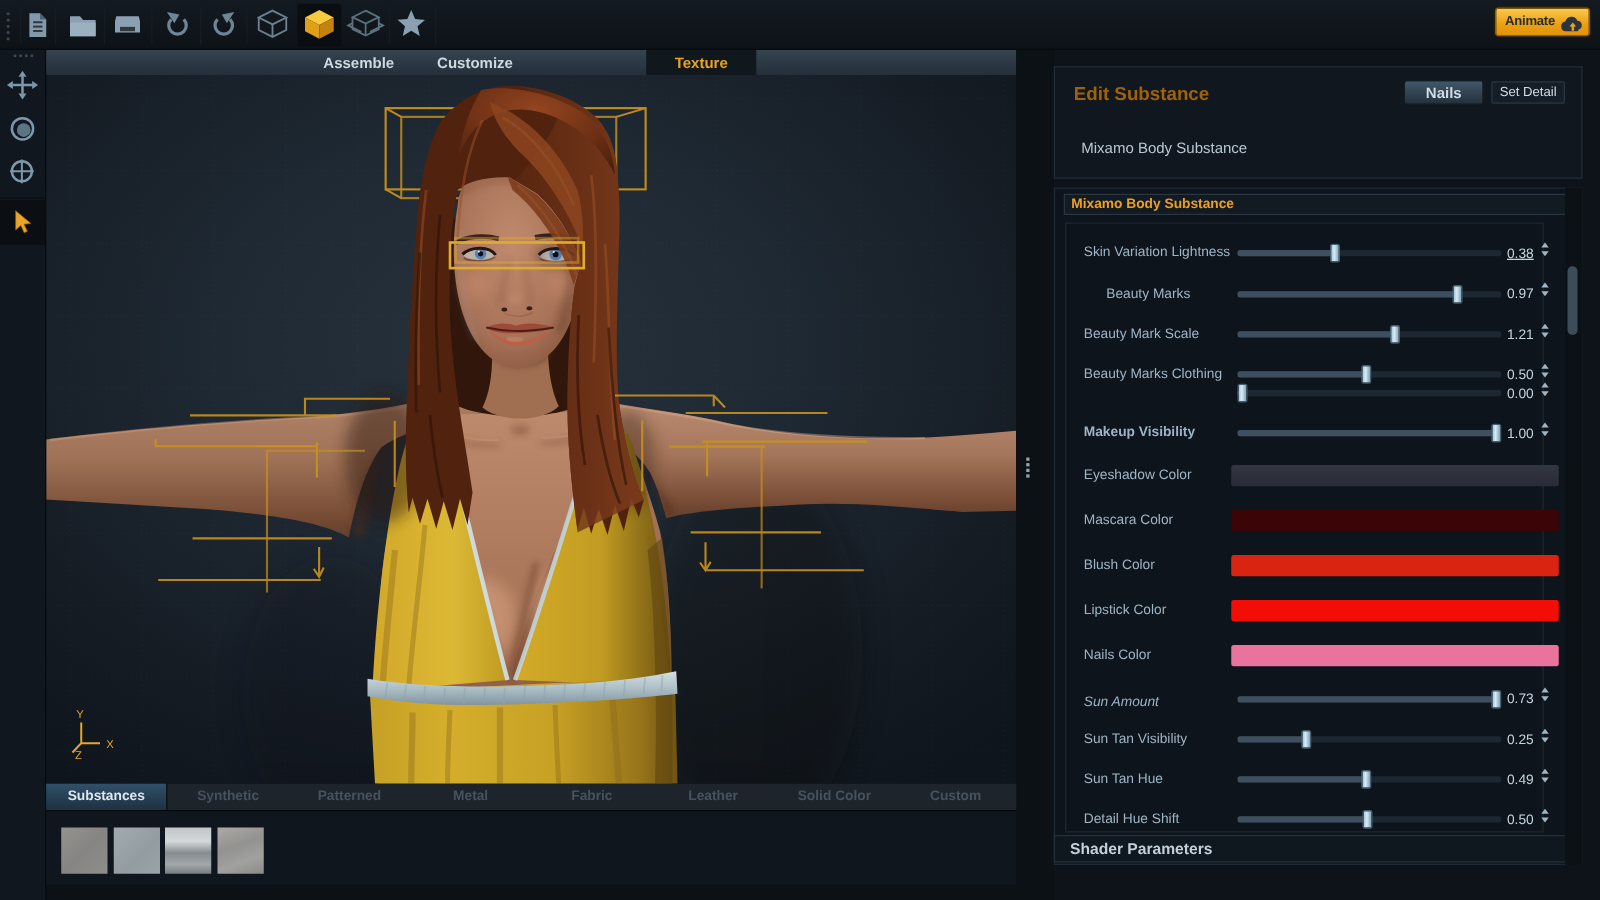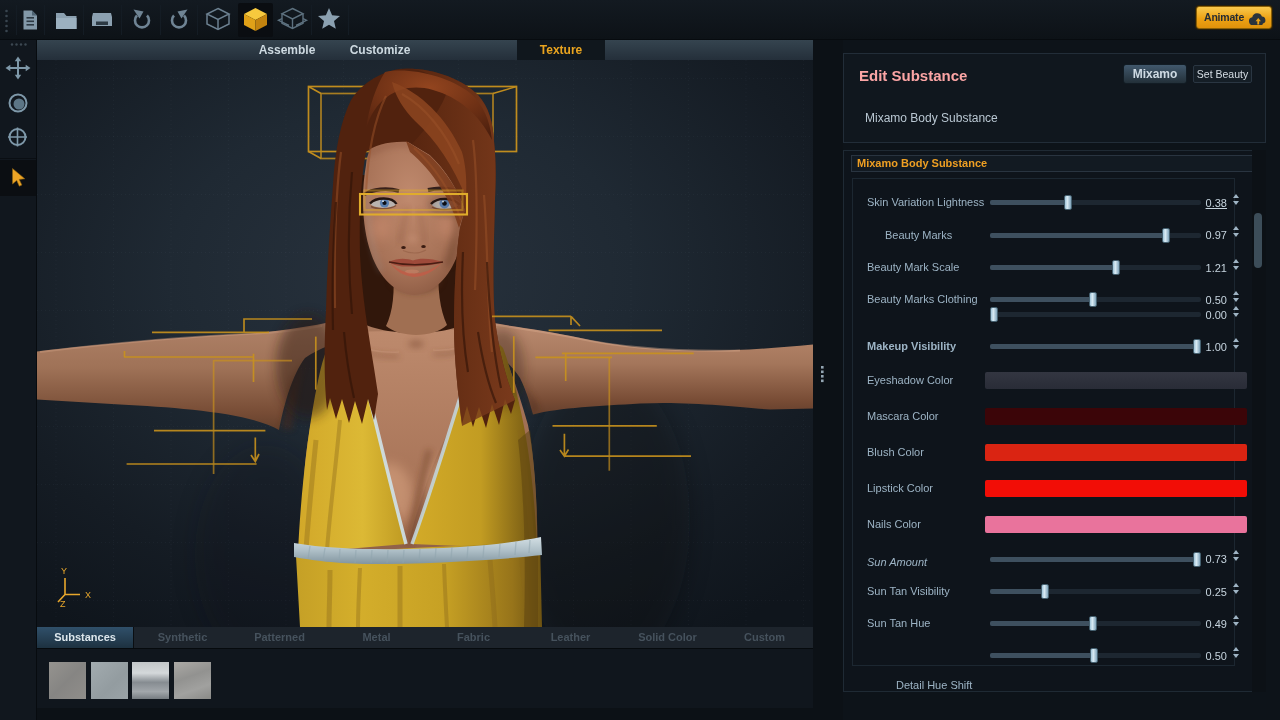--- a/index.html
+++ b/index.html
@@ -14,21 +14,21 @@
 #toolsep { position:absolute; top:118px; left:0; width:36px; height:1px; background:#0a0e13; }
 
 #vtabs { position:absolute; top:40px; left:37px; width:776px; height:20px; background:linear-gradient(#35444f,#242f3a); }
 .vtab { position:absolute; top:0; height:20px; font-size:12px; font-weight:bold; color:#cdd9e0; line-height:20px; text-align:center; }
 #textureTab { position:absolute; top:0; left:480px; width:88px; height:20px; background:#10171d; color:#e9a41f; font-size:12px; font-weight:bold; line-height:20px; text-align:center; }
 
 #gutter { position:absolute; top:40px; left:813px; width:30px; height:680px; background:#0c1116; }
 
 #rpanel { position:absolute; top:40px; left:843px; width:437px; height:680px; background:#0d1319; }
 #editBox { position:absolute; top:13px; left:0px; width:423px; height:90px; background:#10171e; border:1px solid #222d38; }
-#editTitle { position:absolute; top:13px; left:15px; font-size:15px; font-weight:bold; color:#fca5a5; }
+#editTitle { position:absolute; top:13px; left:15px; font-size:15px; font-weight:bold; color:#a16207; }
 #resetBtn { position:absolute; top:10px; left:279px; width:64px; height:20px; border-radius:3px; background:linear-gradient(#41586c,#233039); border:1px solid #121c24; color:#cfdbe4; font-size:12px; font-weight:bold; text-align:center; line-height:19px; }
 #setDefBtn { position:absolute; top:11px; left:349px; width:59px; height:18px; border-radius:2px; background:#151e26; border:1px solid #2a3642; color:#d5dde4; font-size:10.5px; text-align:center; line-height:16px; }
 #mbsLabel { position:absolute; top:57px; left:21px; font-size:12px; color:#b9c7d2; }
 #paramsBox { position:absolute; top:110px; left:0px; width:423px; height:542px; background:#0e141b; border:1px solid #1f2a34; }
 #paramsHdr { position:absolute; top:4px; left:7px; width:407px; height:17px; background:#121a22; border:1px solid #293440; font-size:11px; font-weight:bold; color:#ee9f23; line-height:15px; padding-left:5px; }
 #paramsInner { position:absolute; top:27px; left:8px; width:383px; height:488px; border:1px solid #1c2731; }
 #shaderHdr { position:absolute; top:628px; left:0px; width:421px; height:22px; background:#10181f; border:1px solid #232f39; font-size:12.5px; font-weight:bold; color:#c3d0da; line-height:20px; padding-left:12px; }
 #scrollTrack { position:absolute; top:110px; left:409px; width:14px; height:542px; background:#0c1116; }
 #scrollThumb { position:absolute; top:173px; left:411px; width:8px; height:55px; border-radius:4px; background:#3c4d59; }
 .rlabel { position:absolute; left:23px; font-size:11px; color:#9db4c5; }
@@ -396,22 +396,22 @@
           <rect x="8" y="330.5" width="2.6" height="2.6"></rect>
           <rect x="8" y="335" width="2.6" height="2.6"></rect>
           <rect x="8" y="339.5" width="2.6" height="2.6"></rect>
       </g>
     </svg>
   </div>
   <div id="animateBtnWrap"></div>
   <div id="rpanel">
     <div id="editBox">
       <div id="editTitle">Edit Substance</div>
-      <div id="resetBtn">Mixamo</div>
-      <div id="setDefBtn">Set Beauty</div>
+      <div id="resetBtn">Nails</div>
+      <div id="setDefBtn">Set Detail</div>
       <div id="mbsLabel">Mixamo Body Substance</div>
     </div>
     <div id="paramsBox">
       <div id="paramsHdr">Mixamo Body Substance</div>
       <div id="paramsInner"></div>
       <div class="rlabel" style="top:45px;">Skin Variation Lightness</div>
       <div class="track" style="top:49px;">
           <div class="tfill" style="width:78px;"></div>
           <div class="handle" style="left:74px;"></div>
         </div>
@@ -516,31 +516,32 @@
       <div class="track" style="top:470px;">
           <div class="tfill" style="width:103px;"></div>
           <div class="handle" style="left:99px;"></div>
         </div>
       <div class="rvalue" style="top:466.5px;">0.49</div>
       <div class="spin" style="top:463.5px;">
           <div class="up"></div>
           <div class="dn"></div>
         </div>
 
-      <div class="rlabel" style="top:528px;margin-left:29px;">Detail Hue Shift</div>
+      <div class="rlabel" style="top:498px;">Detail Hue Shift</div>
       <div class="track" style="top:502px;">
           <div class="tfill" style="width:104px;"></div>
           <div class="handle" style="left:100px;"></div>
         </div>
       <div class="rvalue" style="top:498.5px;">0.50</div>
       <div class="spin" style="top:495.5px;">
           <div class="up"></div>
           <div class="dn"></div>
         </div>
     </div>
+    <div id="shaderHdr">Shader Parameters</div>
     <div id="scrollTrack"></div>
     <div id="scrollThumb"></div>
   </div>
   <div id="btabs">
     <div id="subTab">Substances</div>
     <div class="btab" style="left:97px; width:97px;">Synthetic</div>
     <div class="btab" style="left:194px; width:97px;">Patterned</div>
     <div class="btab" style="left:291px; width:97px;">Metal</div>
     <div class="btab" style="left:388px; width:97px;">Fabric</div>
     <div class="btab" style="left:485px; width:97px;">Leather</div>

